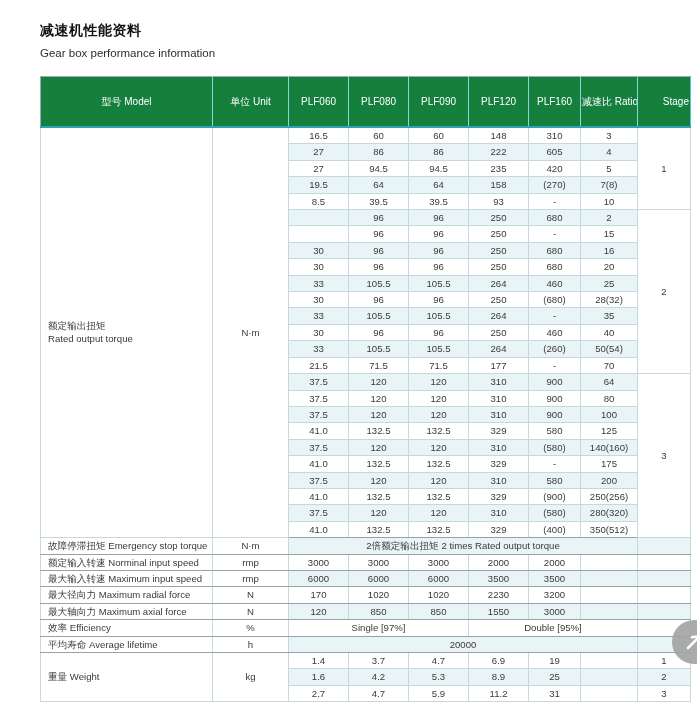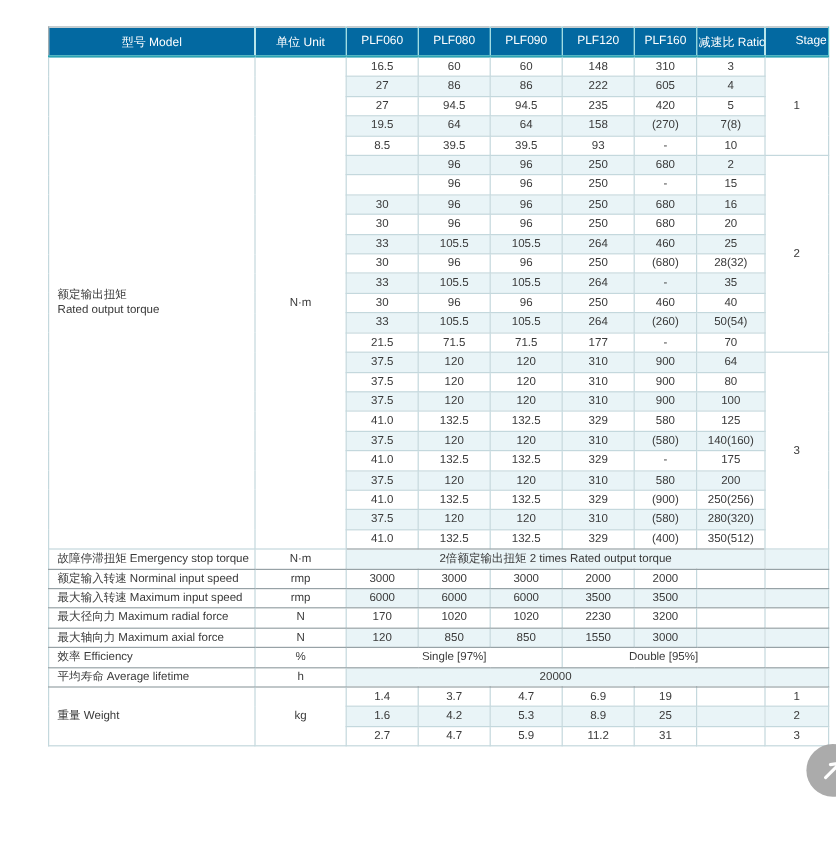--- a/index.html
+++ b/index.html
@@ -2,22 +2,22 @@
 <html><head>
 <meta charset="utf-8">
 <style>
   html,body{margin:0;padding:0;background:#ffffff;}
   .screen{position:relative;width:697px;height:702px;background:#ffffff;overflow:hidden;
           font-family:"Liberation Sans","DejaVu Sans",sans-serif;color:#3a3a3a;}
   .content{padding:22px 0 0 40px;}
   .doc-title{font-size:14px;font-weight:bold;color:#141414;margin:0 0 7px 0;letter-spacing:.5px;}
   .doc-subtitle{font-size:11.5px;color:#2e2e2e;margin:0 0 17px 0;}
   table.perf{border-collapse:collapse;table-layout:fixed;width:650px;border:1px solid #9fadb2;}
-  thead th{background:#0369a1;color:#ffffff;font-weight:normal;font-size:10px;height:23px;
-           padding:0 1px;border-right:1px solid #8ad4dc;border-bottom:2px solid #2ba3b3;
+  thead th{background:#15803d;color:#ffffff;font-weight:normal;font-size:10px;height:23px;
+           padding:13px 1px;border-right:1px solid #8ad4dc;border-bottom:2px solid #2ba3b3;
            overflow:hidden;white-space:nowrap;}
   thead th:last-child{border-right:1px solid #58c2cd;text-align:right;}
   tbody td{border:1px solid #c4d8dd;height:15.4px;line-height:15.4px;text-align:center;
            font-size:9.6px;color:#3a3a3a;padding:0 2px;overflow:hidden;white-space:nowrap;
            background:#ffffff;}
   tbody td.lbl{text-align:left;padding:0 4px 0 7px;}
   tbody tr.stripe td.v{background:#e9f4f7;}
   tbody td.group{background:#ffffff !important;}
   tbody tr.dark td{border-top-color:#97a2a6;}
   tbody tr.predark td{border-bottom-color:#97a2a6;}
@@ -25,20 +25,22 @@
   td.two-line span{display:block;line-height:1.3;}
   .fab{position:absolute;left:672px;top:620px;width:44px;height:44px;border-radius:50%;
        background:#a5a5a5;opacity:.93;border:none;display:flex;align-items:center;
        justify-content:center;cursor:pointer;}
 </style>
 </head>
 <body>
 
 <div class="screen">
   <div class="content">
+    <h1 class="doc-title">减速机性能资料</h1>
+    <div class="doc-subtitle">Gear box performance information</div>
 
     <table class="perf">
       <colgroup>
         <col style="width:172px">
           <col style="width:76px">
           <col style="width:60px">
         <col style="width:60px">
           <col style="width:60px">
           <col style="width:60px">
         <col style="width:52px">

